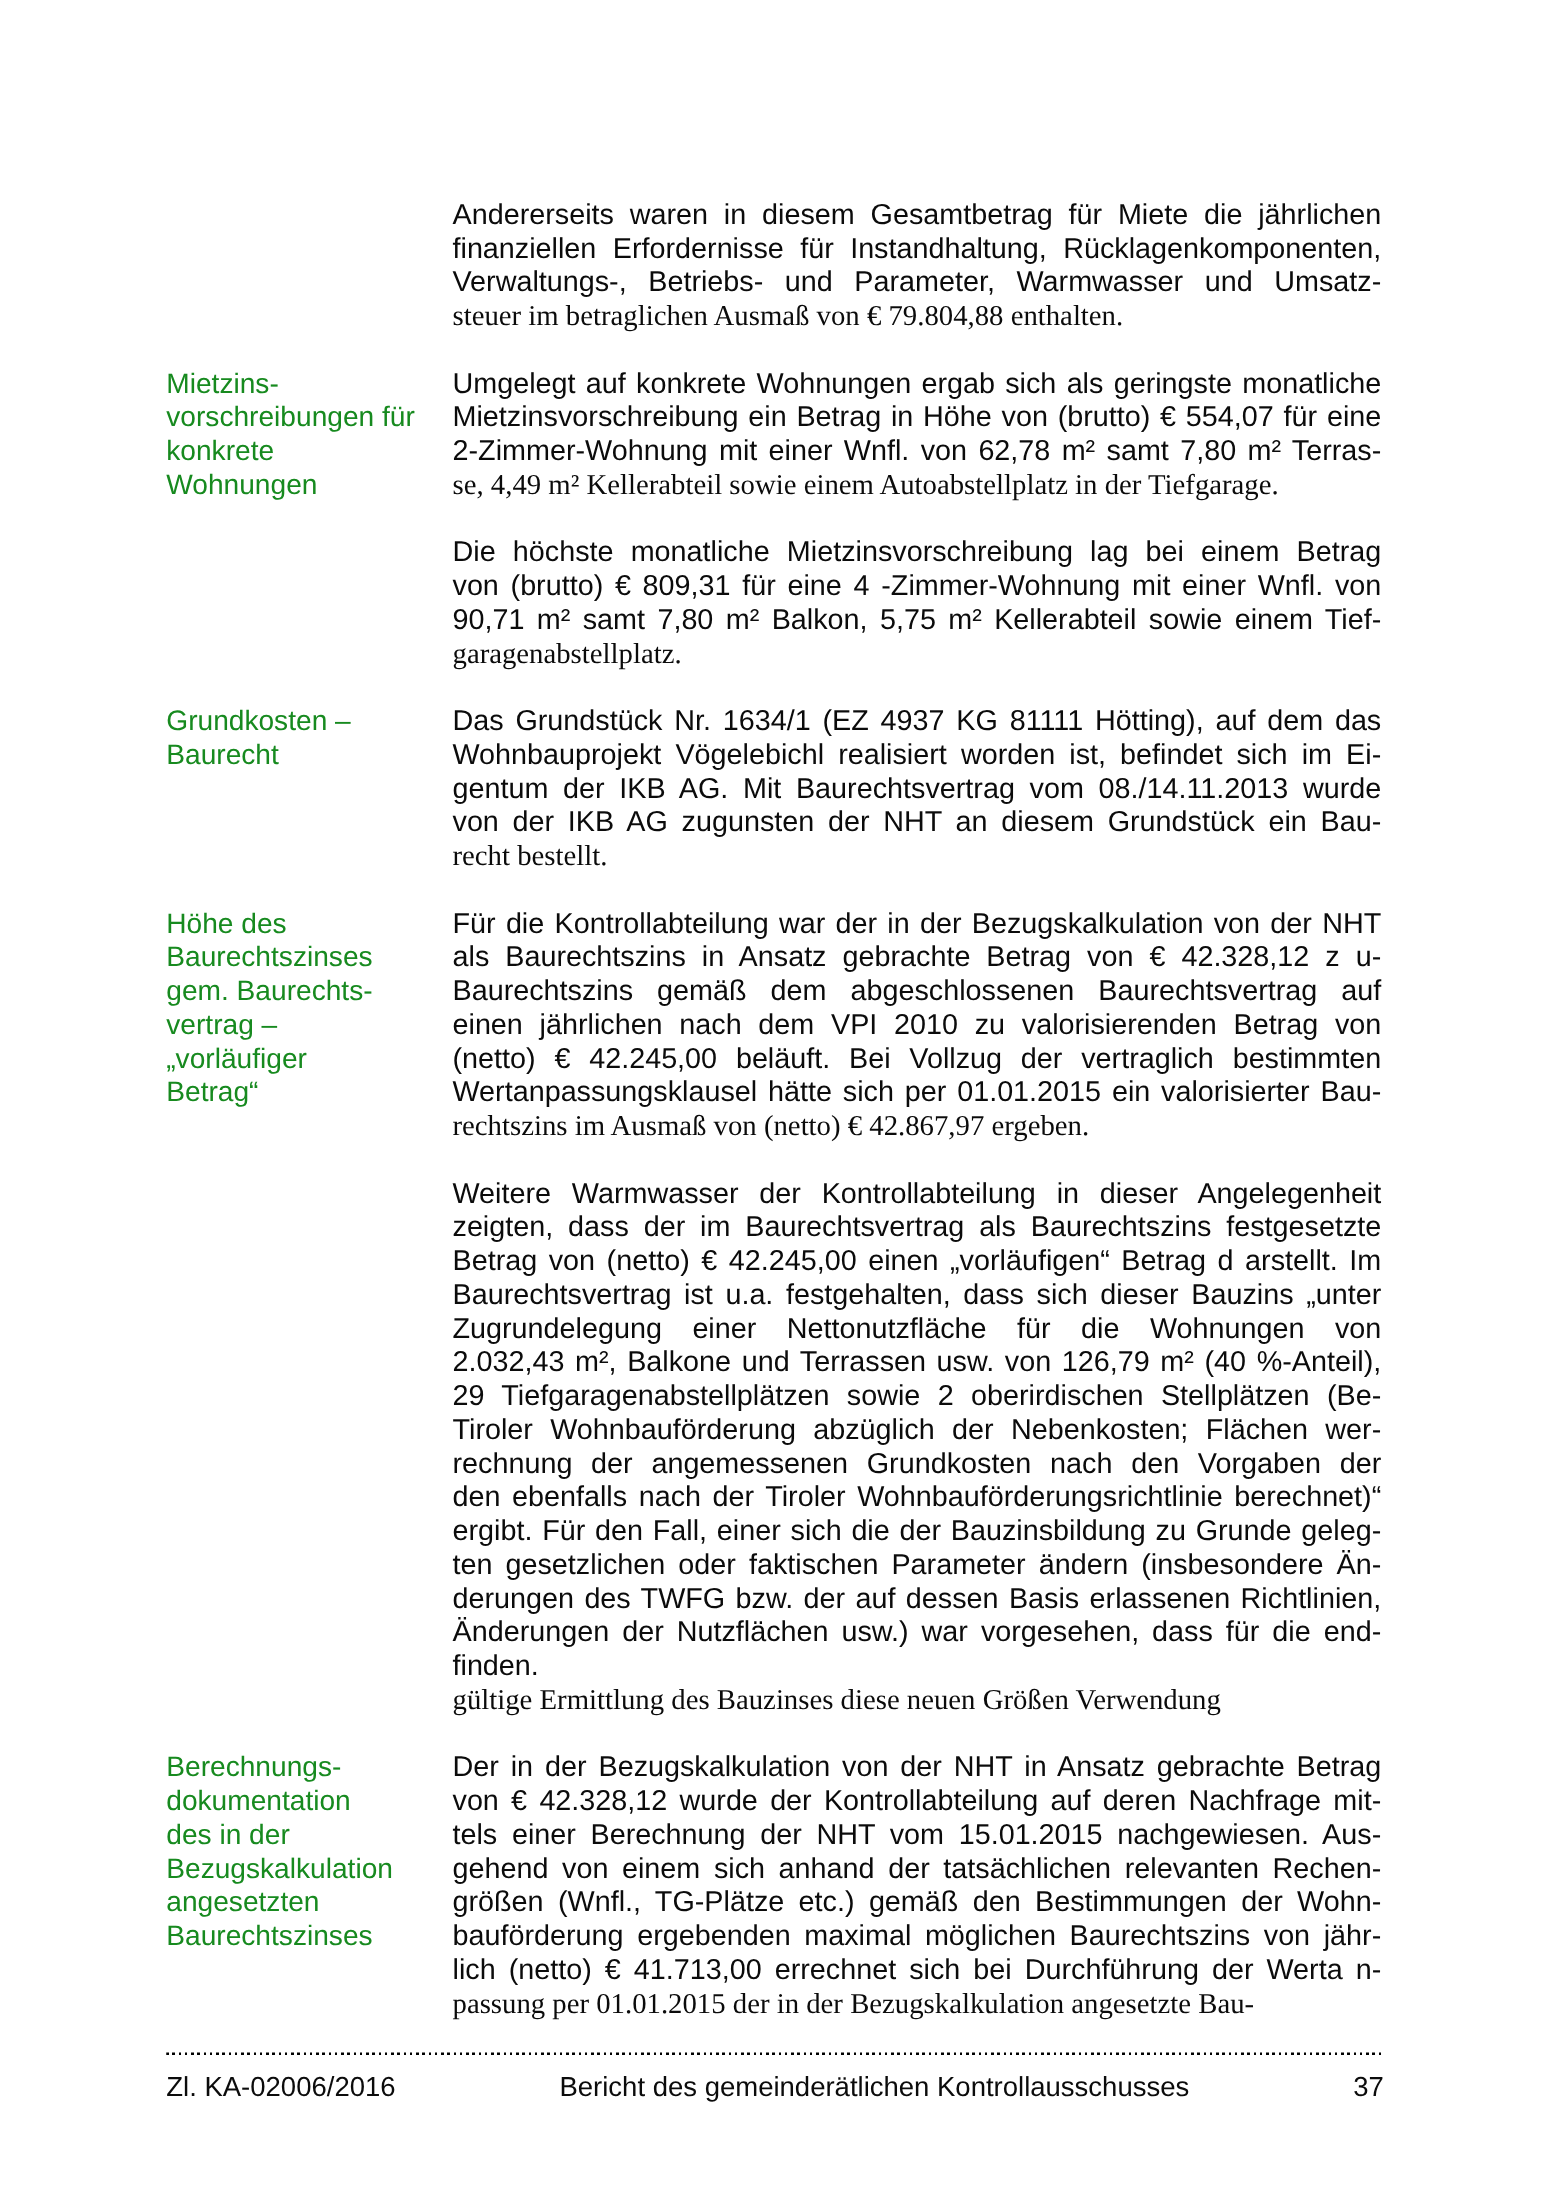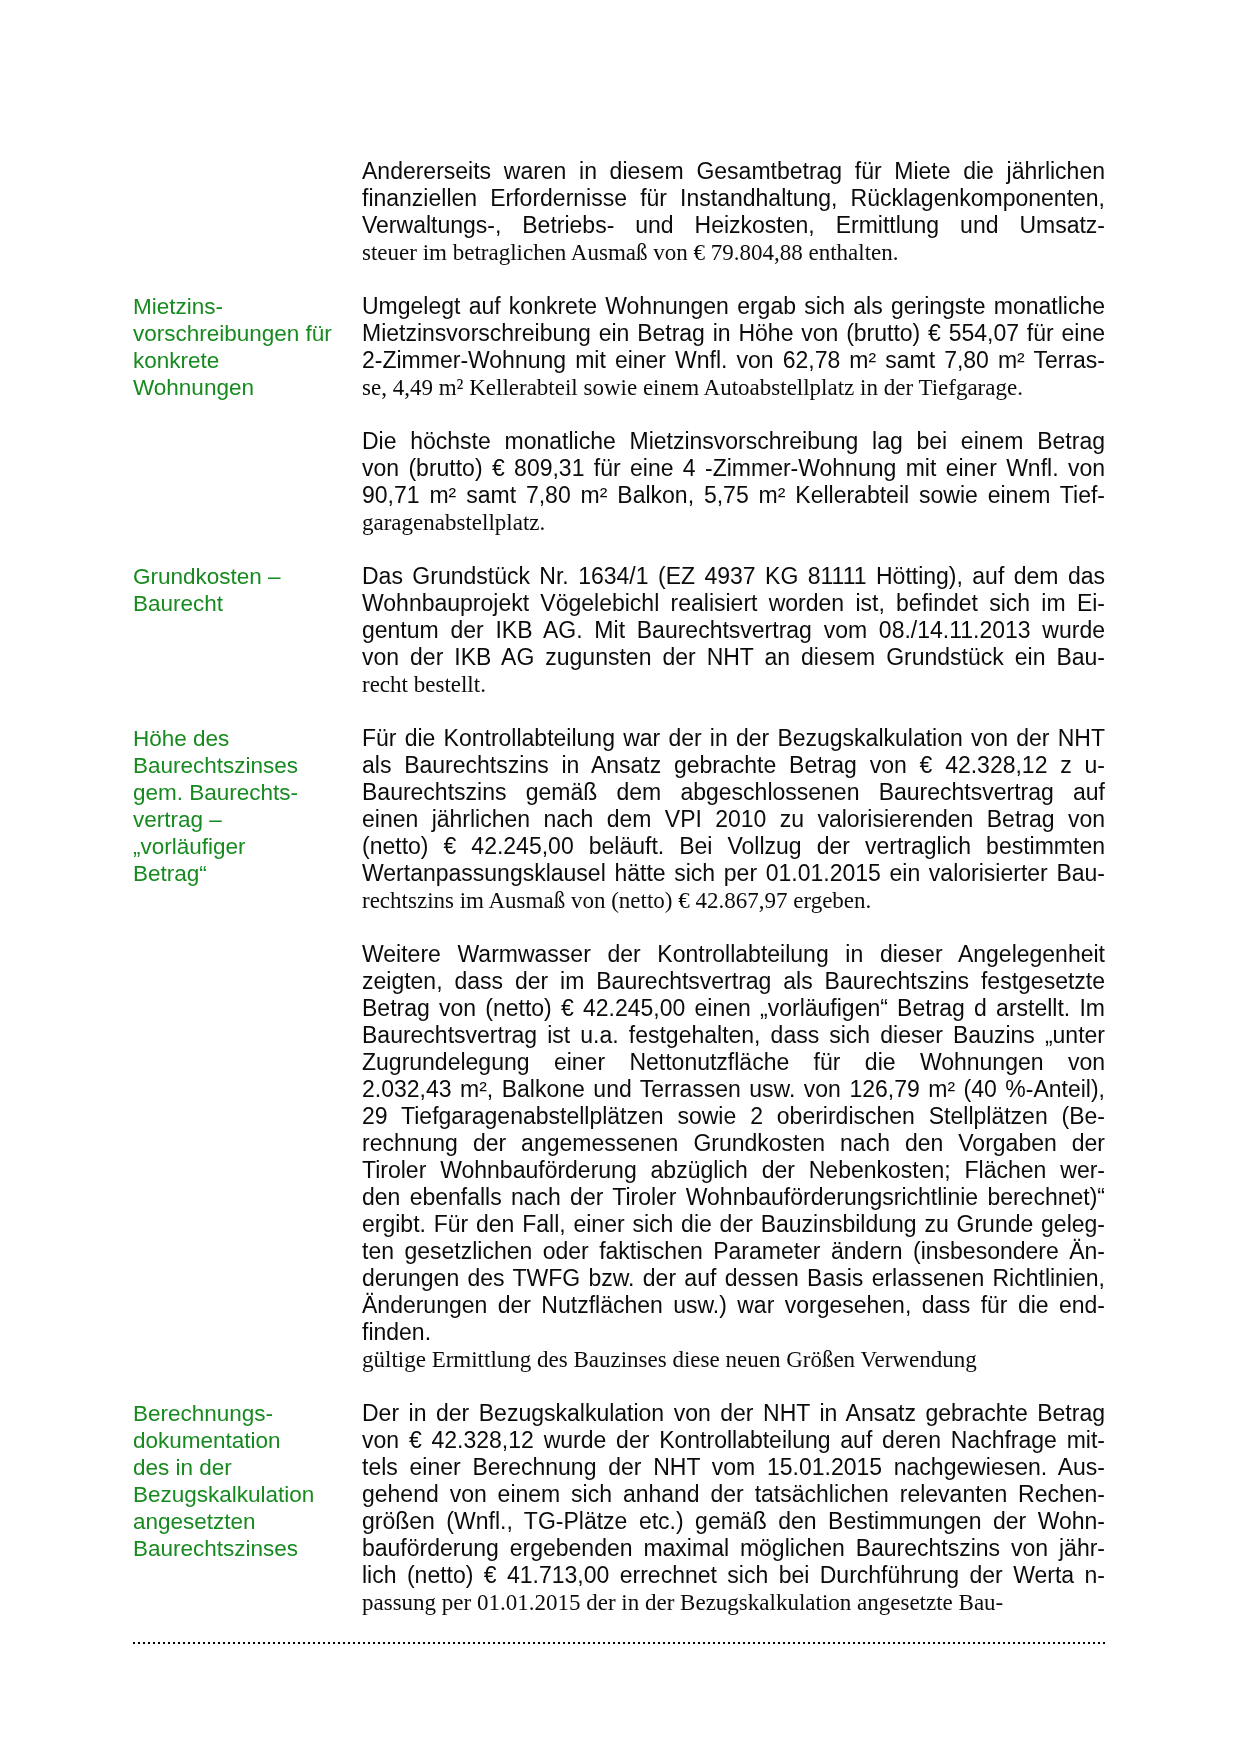--- a/index.html
+++ b/index.html
@@ -47,21 +47,21 @@
 <div class="page">
 
   <div class="content">
 
     <div class="section">
       <div class="sidebar-heading"></div>
       <div class="body-col">
         <div class="para">
             <span class="ln">Andererseits waren in diesem Gesamtbetrag für Miete die jährlichen</span>
             <span class="ln">finanziellen Erfordernisse für Instandhaltung, Rücklagenkomponenten,</span>
-            <span class="ln">Verwaltungs-, Betriebs- und Heizkosten, Ermittlung und Umsatz-</span>
+            <span class="ln">Verwaltungs-, Betriebs- und Parameter, Warmwasser und Umsatz-</span>
             <span class="ln">steuer im betraglichen Ausmaß von € 79.804,88 enthalten.</span>
           </div>
       </div>
     </div>
 
     <div class="section">
       <div class="sidebar-heading">
           <span class="ln">Mietzins-</span>
           <span class="ln">vorschreibungen für</span>
           <span class="ln">konkrete Wohnungen</span>
@@ -117,22 +117,22 @@
             <span class="ln">rechtszins im Ausmaß von (netto) € 42.867,97 ergeben.</span>
           </div>
         <div class="para">
             <span class="ln">Weitere Warmwasser der Kontrollabteilung in dieser Angelegenheit</span>
             <span class="ln">zeigten, dass der im Baurechtsvertrag als Baurechtszins festgesetzte</span>
             <span class="ln">Betrag von (netto) € 42.245,00 einen „vorläufigen“ Betrag d arstellt. Im</span>
             <span class="ln">Baurechtsvertrag ist u.a. festgehalten, dass sich dieser Bauzins „unter</span>
             <span class="ln">Zugrundelegung einer Nettonutzfläche für die Wohnungen von</span>
             <span class="ln">2.032,43 m², Balkone und Terrassen usw. von 126,79 m² (40 %-Anteil),</span>
             <span class="ln">29 Tiefgaragenabstellplätzen sowie 2 oberirdischen Stellplätzen (Be-</span>
+            <span class="ln">Tiroler Wohnbauförderung abzüglich der Nebenkosten; Flächen wer-</span>
             <span class="ln">rechnung der angemessenen Grundkosten nach den Vorgaben der</span>
-            <span class="ln">Tiroler Wohnbauförderung abzüglich der Nebenkosten; Flächen wer-</span>
             <span class="ln">den ebenfalls nach der Tiroler Wohnbauförderungsrichtlinie berechnet)“</span>
             <span class="ln">ergibt. Für den Fall, einer sich die der Bauzinsbildung zu Grunde geleg-</span>
             <span class="ln">ten gesetzlichen oder faktischen Parameter ändern (insbesondere Än-</span>
             <span class="ln">derungen des TWFG bzw. der auf dessen Basis erlassenen Richtlinien,</span>
             <span class="ln">Änderungen der Nutzflächen usw.) war vorgesehen, dass für die end-</span>
             <span class="ln">finden.</span>
             <span class="ln">gültige Ermittlung des Bauzinses diese neuen Größen Verwendung</span>
           </div>
       </div>
     </div>
@@ -157,15 +157,20 @@
             <span class="ln">lich (netto) € 41.713,00 errechnet sich bei Durchführung der Werta n-</span>
             <span class="ln">passung per 01.01.2015 der in der Bezugskalkulation angesetzte Bau-</span>
           </div>
       </div>
     </div>
 
   </div>
 
   <div class="footer">
     <div class="footer-divider"></div>
+    <div class="footer-row">
+      <span class="footer-reference">Zl. KA-02006/2016</span>
+      <span class="footer-title">Bericht des gemeinderätlichen Kontrollausschusses</span>
+      <span class="footer-page-number">37</span>
+    </div>
   </div>
 
 </div>
 
 </body></html>

